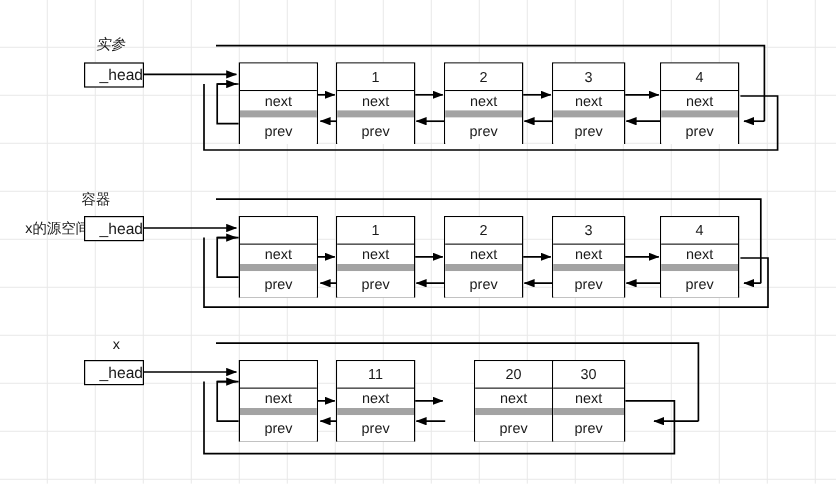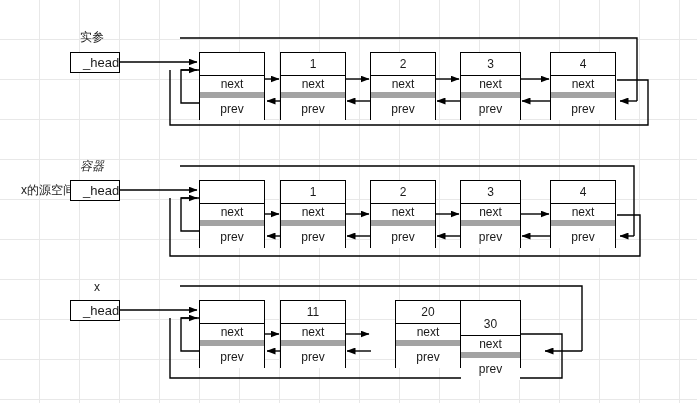--- a/index.html
+++ b/index.html
@@ -112,21 +112,21 @@
 
       <path d="M265,334 L279,334" marker-end="url(#arw)"></path>
       <path d="M345,334 L369,334" marker-end="url(#arw)"></path>
       <path d="M435,334 L459,334" marker-end="url(#arw)"></path>
       <path d="M281,351 L267,351" marker-end="url(#arw)"></path>
       <path d="M371,351 L347,351" marker-end="url(#arw)"></path>
       <path d="M461,351 L437,351" marker-end="url(#arw)"></path>
     </g>
   </svg>
 
-  <div class="lbl" style="left:80px;top:31px;">实参</div>
+  <div class="lbl" style="left:80px;top:31px;font-style:italic;">实参</div>
   <div class="headbox" style="left:70px;top:52px;width:50px;height:21px;">_head</div>
 
   <div class="node" style="left:199px;top:52px;width:66px;height:68px;">
     <div class="cell val" style="height:23px;"></div>
     <div class="cell next">next</div>
     <div class="cell">prev</div>
   </div>
   <div class="node" style="left:280px;top:52px;width:66px;height:68px;">
     <div class="cell val" style="height:23px;">1</div>
     <div class="cell next">next</div>
@@ -141,21 +141,21 @@
     <div class="cell val" style="height:23px;">3</div>
     <div class="cell next">next</div>
     <div class="cell">prev</div>
   </div>
   <div class="node" style="left:550px;top:52px;width:66px;height:68px;">
     <div class="cell val" style="height:23px;">4</div>
     <div class="cell next">next</div>
     <div class="cell">prev</div>
   </div>
 
-  <div class="lbl" style="left:80px;top:160px;font-style:italic;">容器</div>
+  <div class="lbl" style="left:68px;top:160px;">容器</div>
   <div class="lbl" style="left:21px;top:184px;">x的源空间</div>
   <div class="headbox" style="left:70px;top:180px;width:50px;height:21px;">_head</div>
 
   <div class="node" style="left:199px;top:180px;width:66px;height:68px;">
     <div class="cell val" style="height:23px;"></div>
     <div class="cell next">next</div>
     <div class="cell">prev</div>
   </div>
   <div class="node" style="left:280px;top:180px;width:66px;height:68px;">
     <div class="cell val" style="height:23px;">1</div>
@@ -190,18 +190,18 @@
     <div class="cell val" style="height:23px;">11</div>
     <div class="cell next">next</div>
     <div class="cell">prev</div>
   </div>
   <div class="node" style="left:370px;top:300px;width:66px;height:68px;margin-left:25px;">
     <div class="cell val" style="height:23px;">20</div>
     <div class="cell next">next</div>
     <div class="cell">prev</div>
   </div>
   <div class="node" style="left:460px;top:300px;width:61px;height:68px;">
-    <div class="cell val" style="height:23px;margin-top:12px;">30</div>
+    <div class="cell val" style="height:23px;">30</div>
     <div class="cell next">next</div>
     <div class="cell">prev</div>
   </div>
 
 </div>
 
 </body></html>

